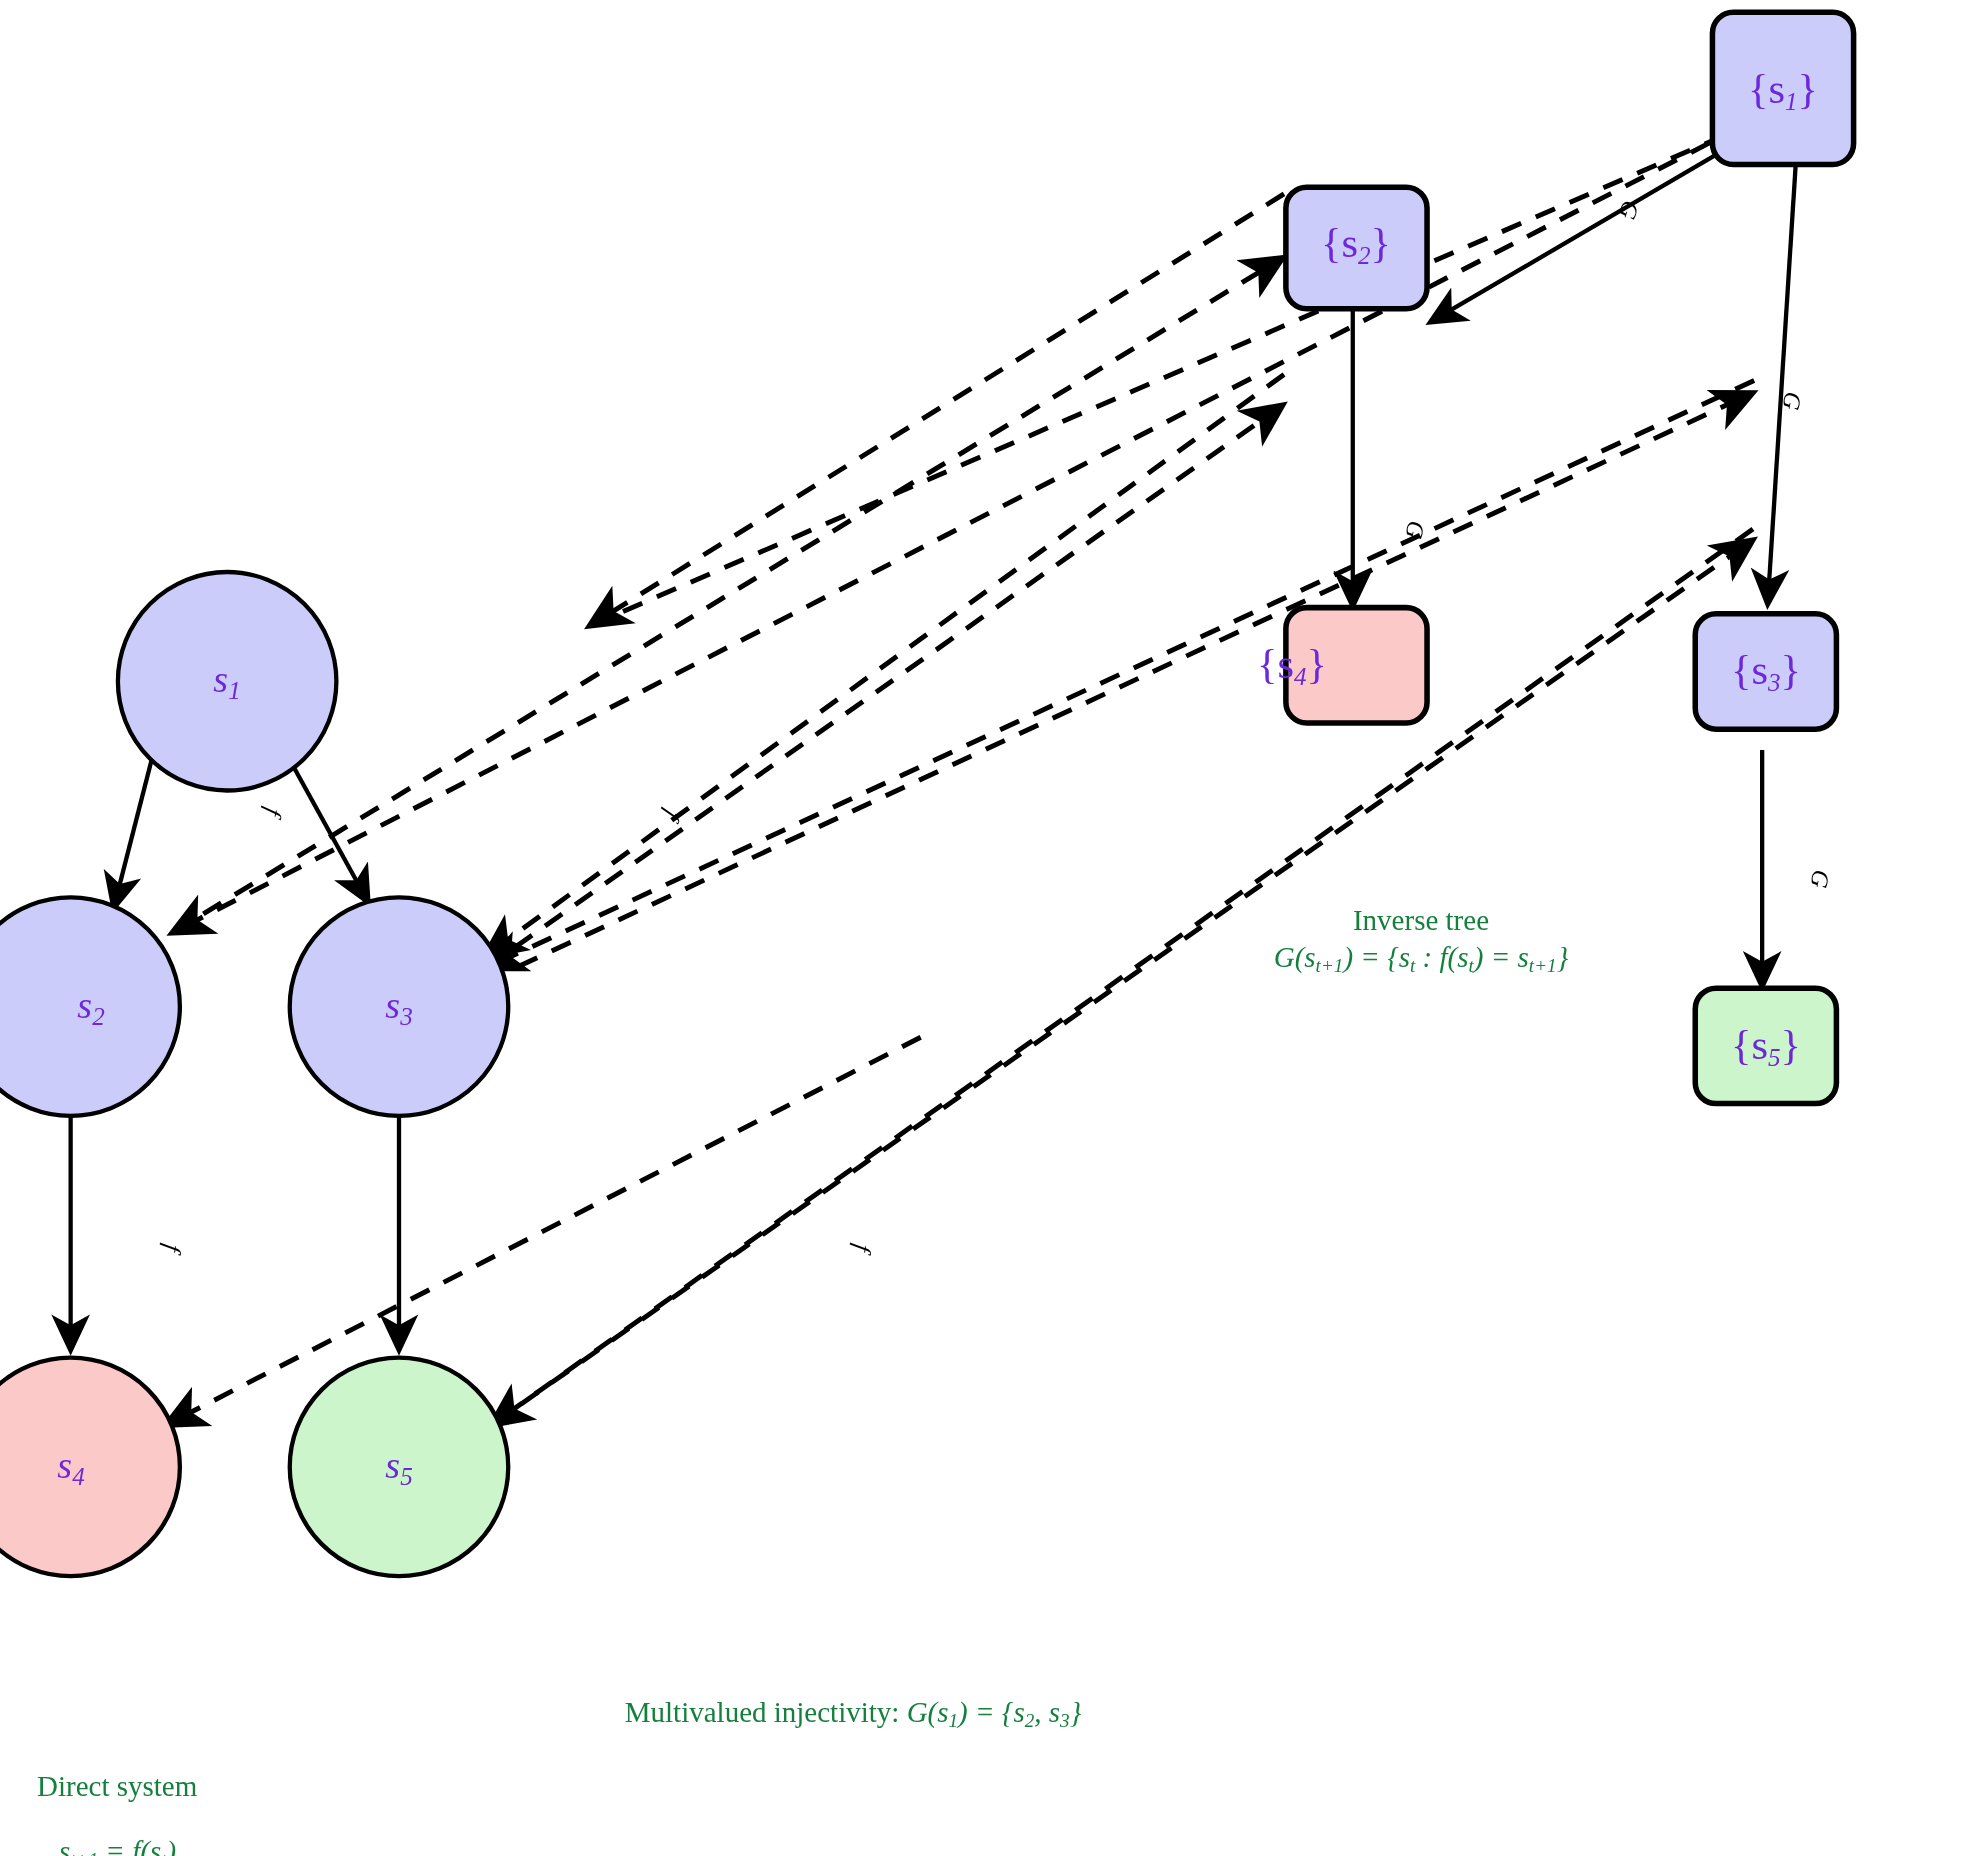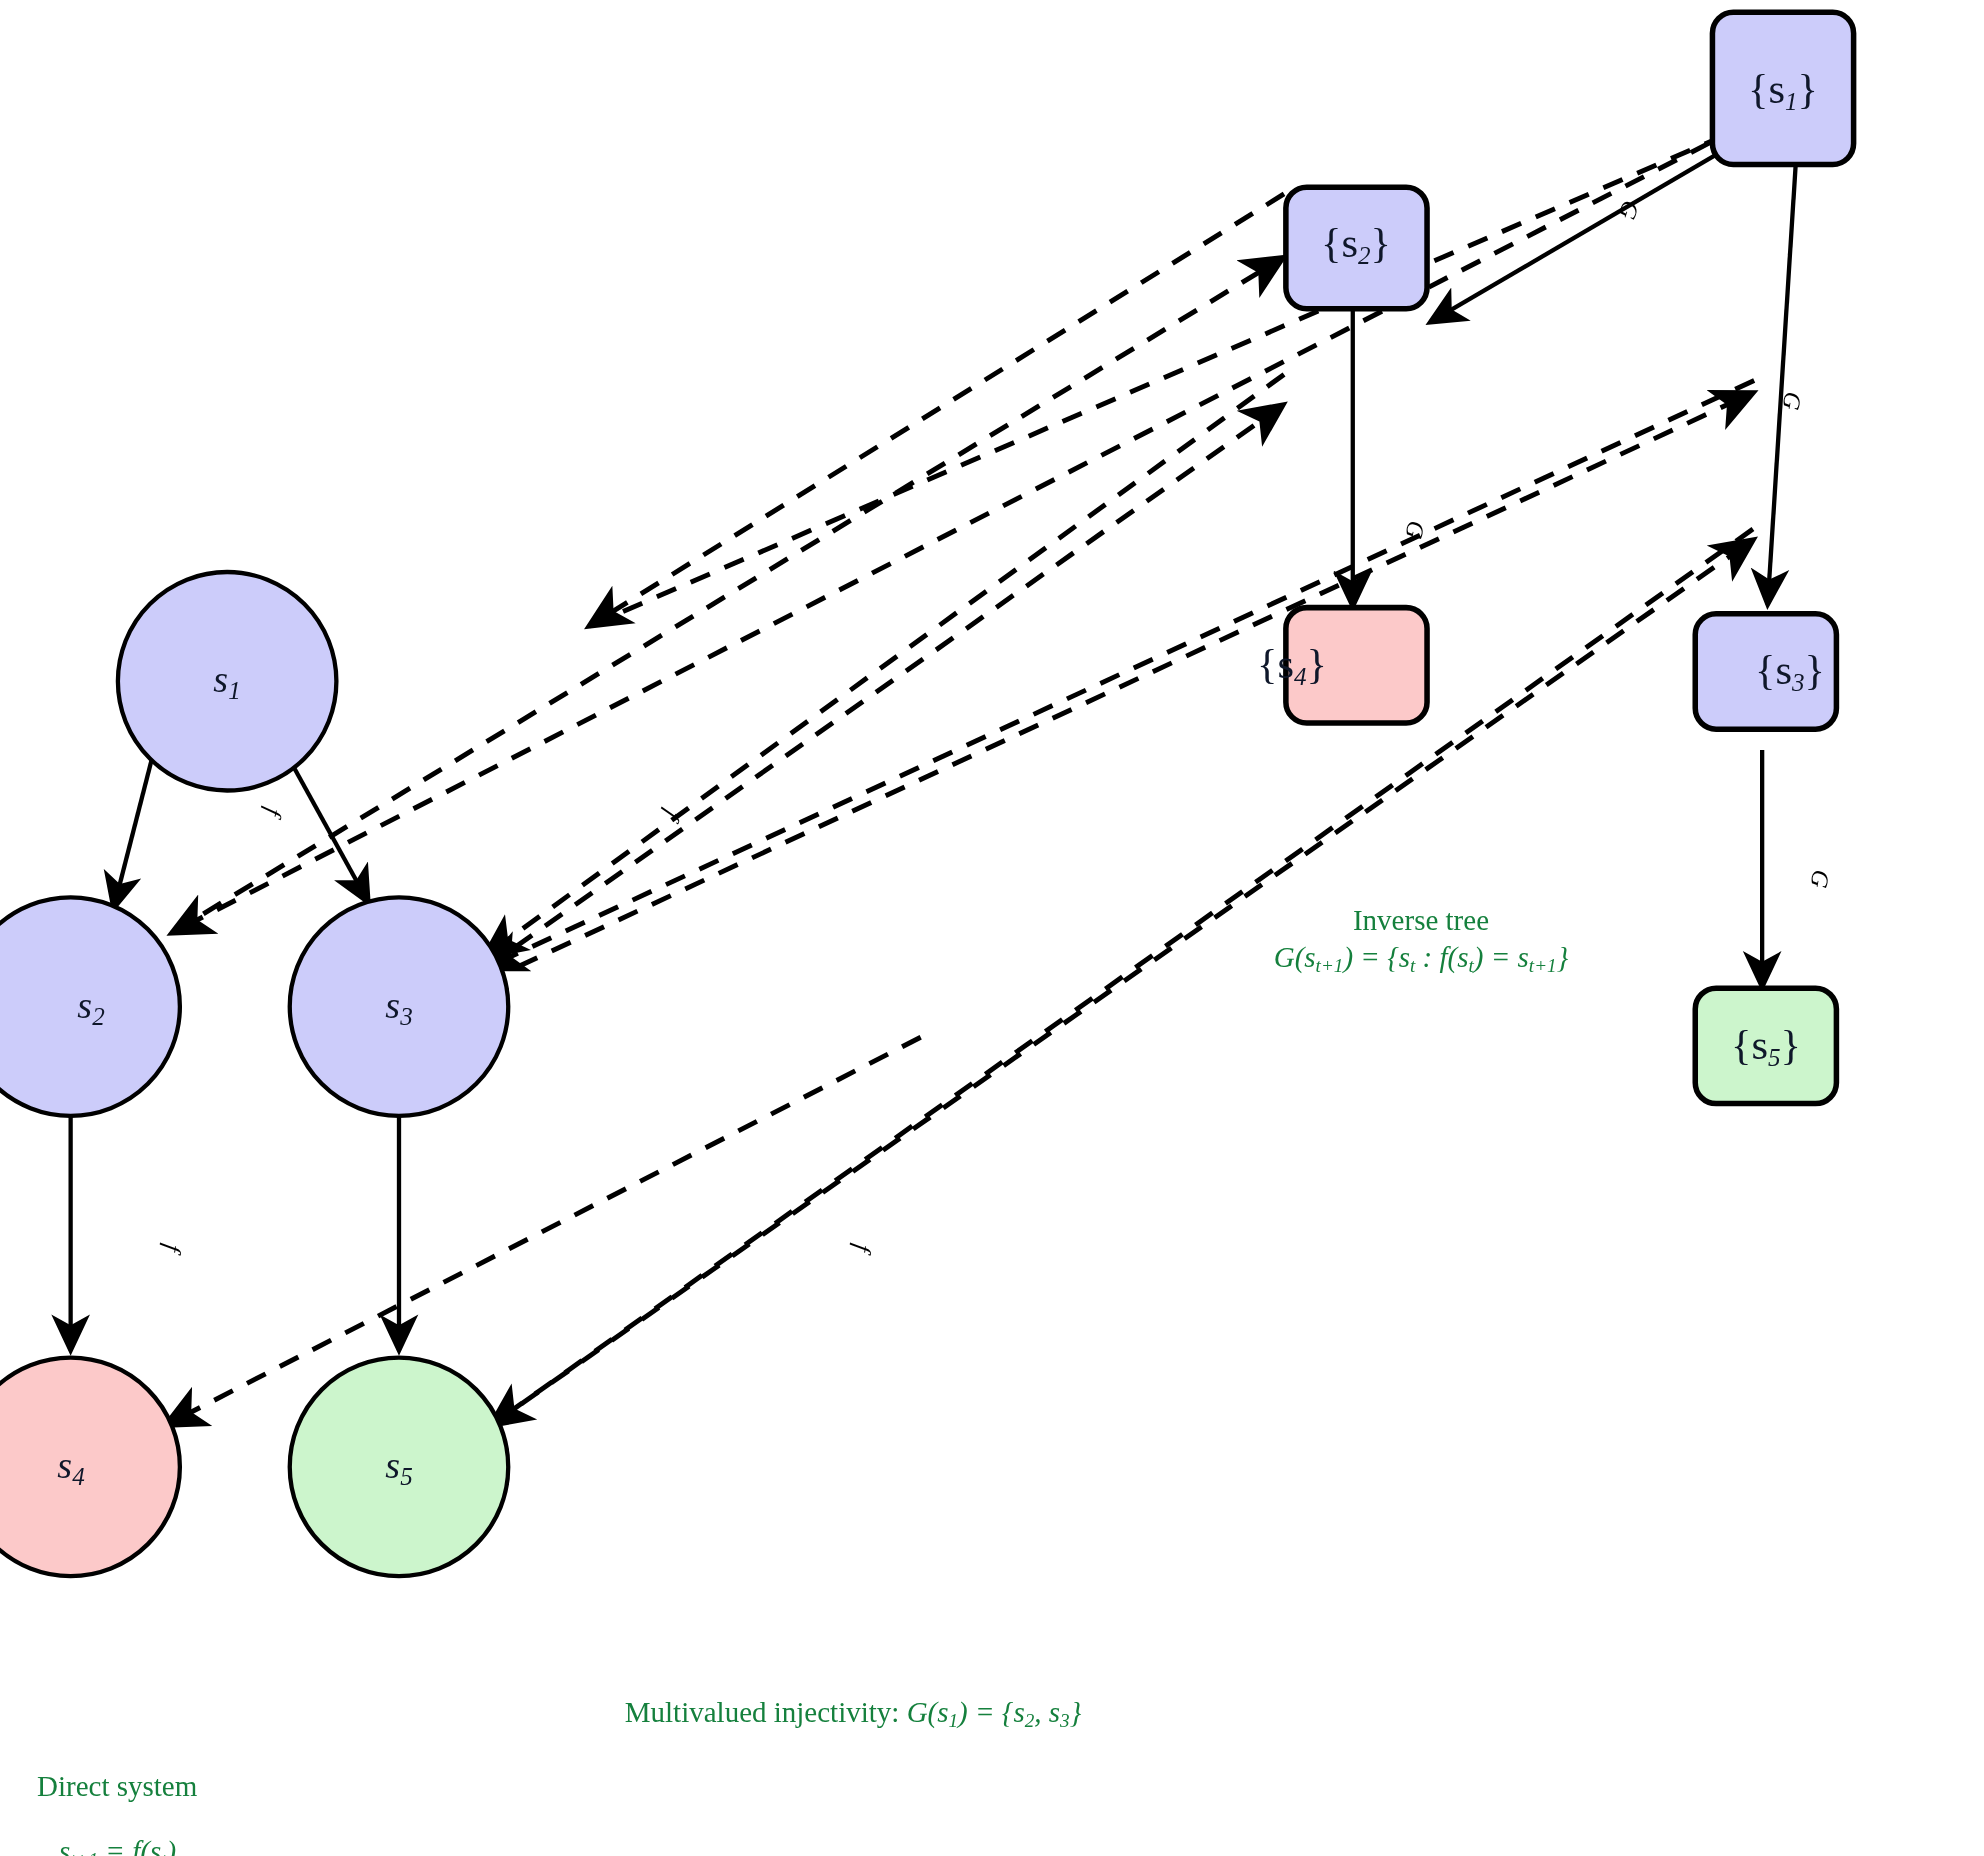--- a/index.html
+++ b/index.html
@@ -8,21 +8,21 @@
     font-family:"Liberation Serif", "DejaVu Serif", serif;
     position:relative; overflow:hidden;
   }
   #stage { position:absolute; left:0; top:0; width:1985px; height:1856px; }
   svg.layer { position:absolute; left:0; top:0; width:1985px; height:1856px; }
 
   .node-label {
     position:absolute;
     font-family:"Liberation Serif","DejaVu Serif",serif;
     font-style:italic;
-    color:#0f172a;
+    color:#6d28d9;
     white-space:nowrap;
     transform:translate(-50%,-50%);
     pointer-events:none;
   }
   .circ-label { font-size:38px; }
   .box-label  { font-size:38px; }
   .sub { font-size:0.66em; vertical-align:-0.28em; font-style:italic; }
   .brace { font-style:normal; font-size:1.12em; }
 
   .edge-label {
@@ -140,21 +140,21 @@
 
   <div class="node-label box-label" style="left:1783px; top:90px;">
     <span class="brace">{s</span><span class="sub">1</span><span class="brace">}</span>
   </div>
   <div class="node-label box-label" style="left:1356px; top:244px;">
     <span class="brace">{s</span><span class="sub">2</span><span class="brace">}</span>
   </div>
   <div class="node-label box-label" style="left:1292px; top:665px;">
     <span class="brace">{s</span><span class="sub">4</span><span class="brace">}</span>
   </div>
-  <div class="node-label box-label" style="left:1766px; top:671px;margin-left:24px;">
+  <div class="node-label box-label" style="left:1766px; top:671px;">
     <span class="brace">{s</span><span class="sub">3</span><span class="brace">}</span>
   </div>
   <div class="node-label box-label" style="left:1766px; top:1046px;">
     <span class="brace">{s</span><span class="sub">5</span><span class="brace">}</span>
   </div>
 
   <div class="edge-label" style="left:270px; top:798px; transform:rotate(105deg);">f</div>
   <div class="edge-label" style="left:669px; top:801px; transform:rotate(115deg);">f</div>
   <div class="edge-label" style="left:169px; top:1234px; transform:rotate(100deg);">f</div>
   <div class="edge-label" style="left:859px; top:1234px; transform:rotate(100deg);">f</div>

